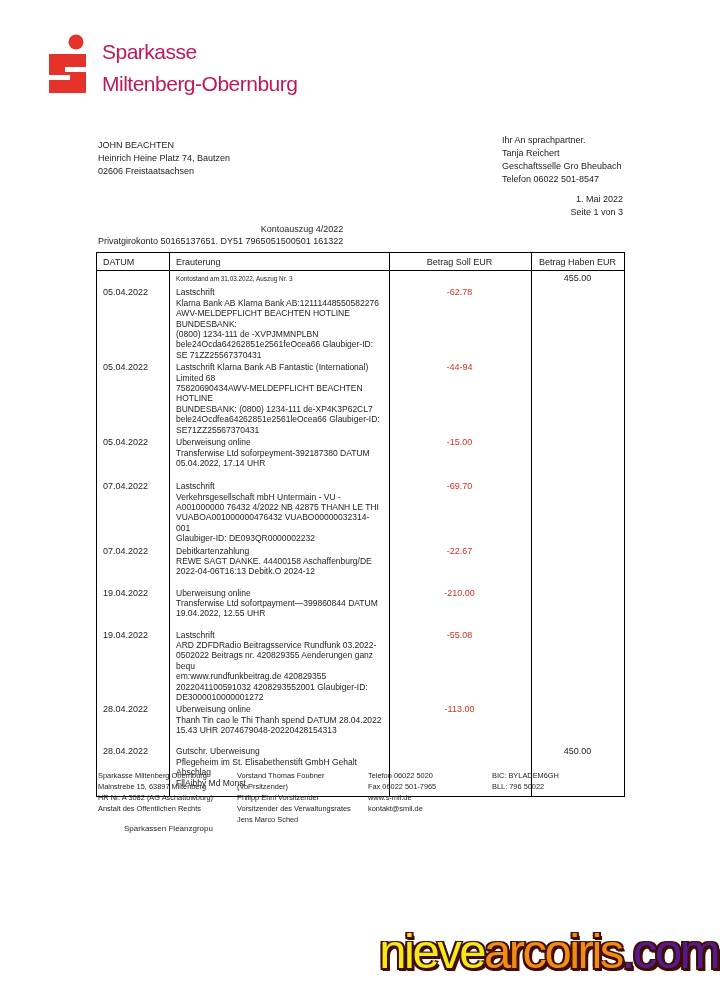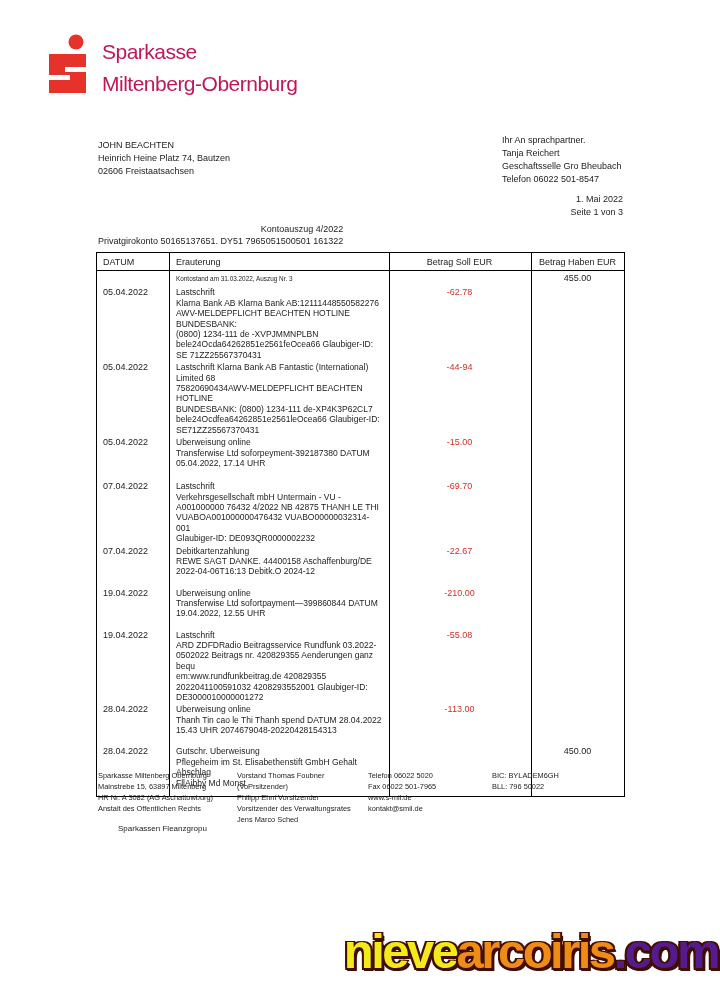--- a/index.html
+++ b/index.html
@@ -33,26 +33,26 @@
   .soll-neg { color:#cf3126; }
   .opening .c2 { font-size:6.4px; padding-top:3px; }
   .opening { min-height:14px; }
   .rh68 { min-height:68px; } .rh57 { min-height:57px; } .rh44 { min-height:44px; }
   .rh56 { min-height:56px; } .rh42 { min-height:42px; } .rh64 { min-height:64px; }
   .rh52 { min-height:52px; }
 
   
   .footer { position:absolute; left:98px; top:770px; width:528px; display:grid;
             grid-template-columns:139px 131px 124px 134px; font-size:7.4px; line-height:11px; color:#222; }
-  .group-line { position:absolute; left:106px; top:824px; font-size:8px; color:#222;padding-left:12px; }
+  .group-line { position:absolute; left:112px; top:824px; font-size:8px; color:#222;padding-left:12px; }
 
   
   .watermark {
     position:absolute; right:2px; bottom:24px;
-    font-size:49px; font-weight:bold; letter-spacing:-2.5px; line-height:1;
+    font-size:49px; font-weight:normal; letter-spacing:-2.5px; line-height:1;
     text-shadow:-2px -1px 0 #420d02, 2px -1px 0 #420d02, -2px 2px 0 #420d02,
                  2px 2px 0 #420d02, 3px 3px 0 #420d02, 0 3px 0 #420d02;
   }
   .wm-1 { color:#f2ea1b; } .wm-2 { color:#ef8c15; } .wm-3 { color:#541b8d; }
 </style>
 </head>
 <body>
 
 <div class="page">
 

